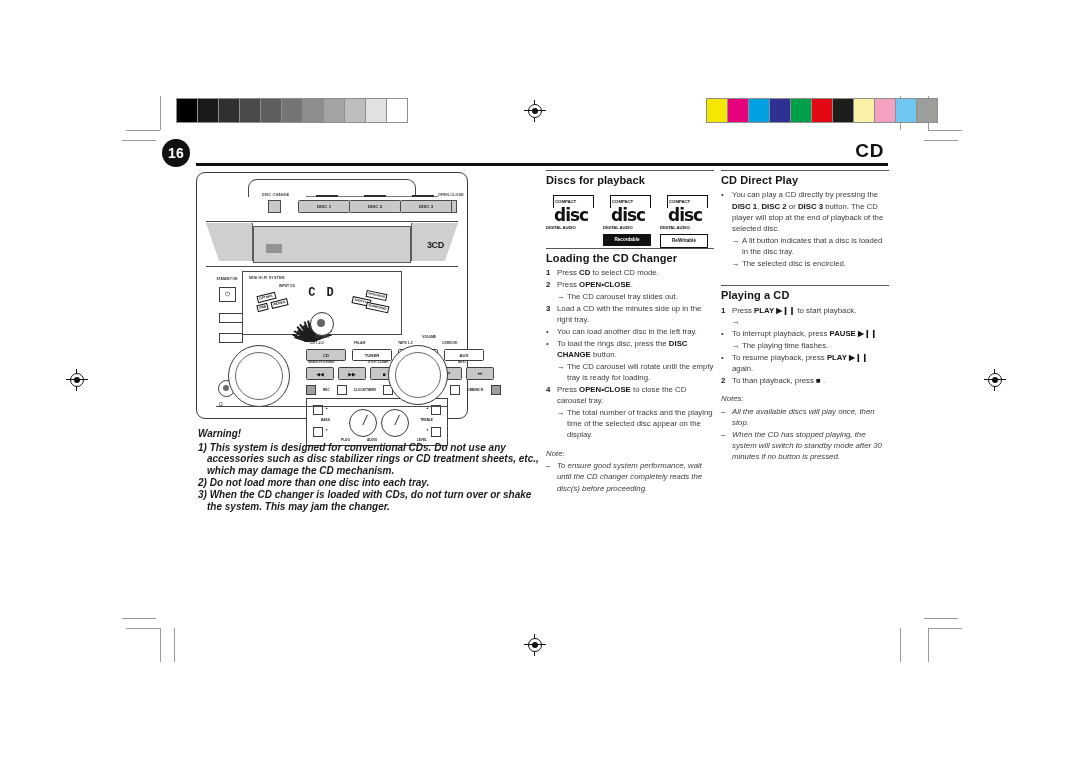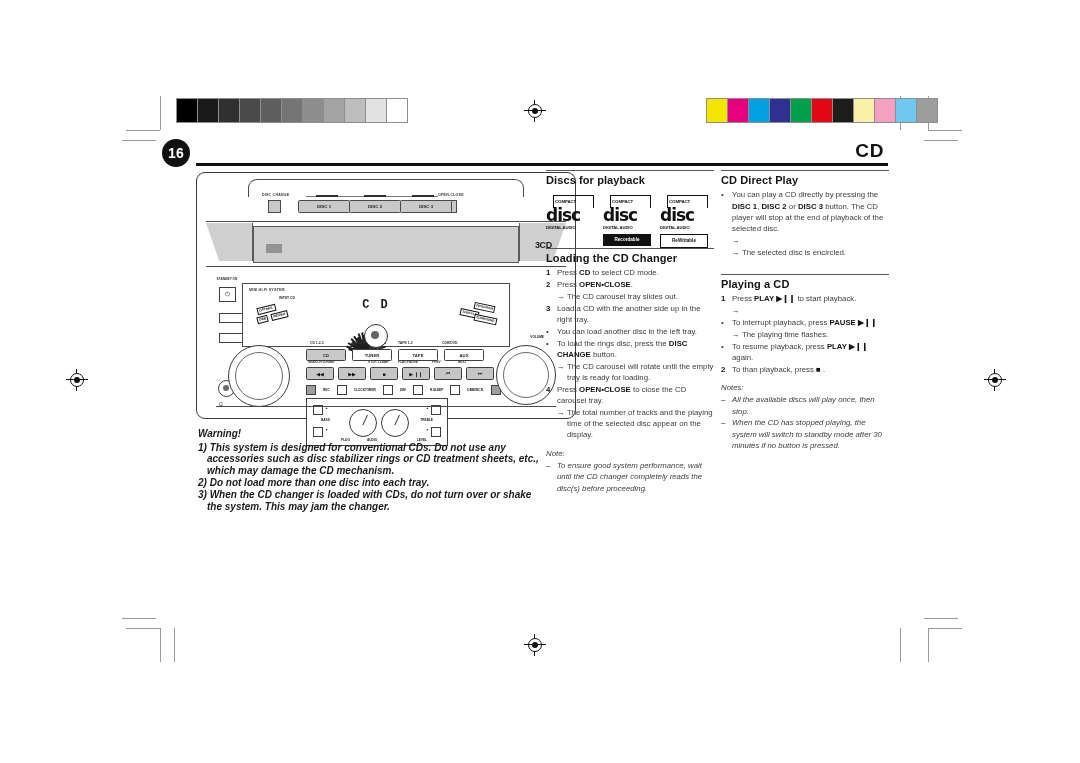--- a/index.html
+++ b/index.html
@@ -37,21 +37,21 @@
     display:flex;align-items:center;justify-content:center;letter-spacing:.2px;
   }
   .hdr-title{
     position:absolute;right:196px;top:140px;font-size:19px;font-weight:bold;
     color:#111;letter-spacing:.6px;
   }
   .hdr-rule{position:absolute;left:196px;top:163px;width:692px;height:0;
     border-top:2px solid #111;border-bottom:1px solid #111;height:3px;box-sizing:border-box;}
 
   
-  .illus{position:absolute;left:196px;top:172px;width:380px;height:247px;}
+  .illus{position:absolute;left:196px;top:172px;width:272px;height:247px;}
   .unit-shell{position:absolute;inset:0;border:1.6px solid #3a3a3a;border-radius:9px;background:#fff;}
 
   .top-band{position:absolute;left:10px;top:7px;right:10px;height:40px;}
   .top-band .lid{position:absolute;left:42px;right:42px;top:0;height:17px;
     border:1.1px solid #4a4a4a;border-bottom:none;border-radius:9px 9px 0 0;background:#fff;}
   .lbl-tiny{position:absolute;font-size:3.6px;font-weight:bold;color:#3a3a3a;letter-spacing:.2px;
     white-space:nowrap;transform-origin:left top;}
   .disc-btn{position:absolute;top:21px;height:11px;width:50px;background:#c9c9c9;
     border:1px solid #4a4a4a;border-radius:1.5px;display:flex;align-items:center;justify-content:center;
     font-size:4.4px;font-weight:bold;color:#1d1d1d;}
@@ -62,21 +62,21 @@
   .tray{position:absolute;left:10px;top:49px;right:10px;height:44px;border-top:1.1px solid #4a4a4a;}
   .tray .carousel{position:absolute;left:47px;right:47px;top:4px;bottom:3px;background:#cfcfcf;
     border:1px solid #5a5a5a;}
   .tray .wedgeL,.tray .wedgeR{position:absolute;top:1px;width:46px;height:38px;background:#cfcfcf;}
   .tray .wedgeL{left:0;clip-path:polygon(0 0,100% 0,100% 100%,28% 100%);border-right:1px solid #5a5a5a;}
   .tray .wedgeR{right:0;clip-path:polygon(0 0,100% 0,72% 100%,0 100%);border-left:1px solid #5a5a5a;}
   .cd-emb{position:absolute;left:60px;top:22px;width:16px;height:9px;background:#888;opacity:.85;}
   .threecd{position:absolute;right:14px;top:18px;font-size:9px;font-weight:bold;color:#1c1c1c;letter-spacing:-.3px;}
 
   .face{position:absolute;left:10px;top:94px;right:10px;bottom:6px;border-top:1.1px solid #4a4a4a;}
-  .display{position:absolute;left:36px;top:4px;right:56px;height:62px;border:1.1px solid #4a4a4a;background:#fff;margin-top:12px;}
+  .display{position:absolute;left:36px;top:4px;right:56px;height:62px;border:1.1px solid #4a4a4a;background:#fff;}
   .disp-txt{position:absolute;left:50%;top:14px;transform:translateX(-50%);font-size:12px;
     font-weight:bold;color:#1b1b1b;letter-spacing:2px;font-family:"Liberation Mono",monospace;}
   .disp-mini{position:absolute;font-size:3.4px;font-weight:bold;color:#2a2a2a;white-space:nowrap;}
   .tag{position:absolute;font-size:3.2px;font-weight:bold;color:#111;border:.7px solid #111;
     padding:.4px 1.2px;white-space:nowrap;background:#fff;}
   .fan{position:absolute;left:36px;top:44px;right:56px;height:26px;overflow:hidden;}
   .fan i{position:absolute;bottom:0;left:50%;width:2px;background:#1f1f1f;transform-origin:bottom center;}
   .woof{position:absolute;left:50%;top:40px;transform:translateX(-50%);
     width:22px;height:22px;border-radius:50%;border:1.3px solid #333;background:#fff;}
   .woof:after{content:"";position:absolute;left:6px;top:6px;width:8px;height:8px;border-radius:50%;
@@ -140,21 +140,21 @@
   .note{font-style:italic;margin-top:7px;}
   .note .hd{margin-bottom:1px;}
   .note .itm .mk{font-weight:normal;}
 
   
   .logos{display:flex;gap:9px;margin:9px 0 0 0;}
   .logo{width:48px;}
   .logo .topbar{font-size:4.4px;font-weight:bold;color:#111;letter-spacing:-.1px;
     border:1px solid #111;border-bottom:none;padding:0 1px;margin-left:7px;}
   .logo .disc{font-size:17px;font-weight:bold;letter-spacing:-1px;color:#111;line-height:14px;
-    font-family:"DejaVu Sans",sans-serif;-webkit-text-stroke:0;}
+    font-family:"DejaVu Sans",sans-serif;margin-left:8px;-webkit-text-stroke:0;}
   .logo .da{font-size:4.2px;font-weight:bold;color:#111;letter-spacing:-.1px;}
   .logo .sub{font-size:4.6px;font-weight:bold;margin-top:1px;padding:.4px 1px;text-align:center;}
   .logo .sub.inv{background:#111;color:#fff;}
   .logo .sub.out{background:#fff;color:#111;border:1px solid #111;}
 
   
   .foot{position:absolute;bottom:0;left:0;right:0;height:60px;font-size:6.6px;color:#555;}
 </style>
 </head>
 <body>
@@ -436,21 +436,21 @@
           <div class="itm">
             <div class="mk">2</div>
             <div class="tx"><span>Press </span><span class="b">OPEN•CLOSE</span><span>.</span></div>
           </div>
           <div class="arrow">
             <div class="mk">→</div>
             <div class="tx"><span>The CD carousel tray slides out.</span></div>
           </div>
           <div class="itm">
             <div class="mk">3</div>
-            <div class="tx"><span>Load a CD with the another side up in the right tray.</span></div>
+            <div class="tx"><span>Load a CD with the minutes side up in the right tray.</span></div>
           </div>
           <div class="itm">
             <div class="mk dot">•</div>
             <div class="tx"><span>You can load another disc in the left tray.</span></div>
           </div>
           <div class="itm">
             <div class="mk dot">•</div>
             <div class="tx"><span>To load the rings disc, press the </span><span class="b">DISC CHANGE</span><span> button.</span></div>
           </div>
           <div class="arrow">
@@ -482,20 +482,21 @@
     <div class="sec">
       <div class="sec-rule"></div>
       <h2>CD Direct Play</h2>
       <div id="steps-direct">
           <div class="itm">
             <div class="mk dot">•</div>
             <div class="tx"><span>You can play a CD directly by pressing the </span><span class="b">DISC 1</span><span>, </span><span class="b">DISC 2</span><span> or </span><span class="b">DISC 3</span><span> button. The CD player will stop at the end of playback of the selected disc.</span></div>
           </div>
           <div class="arrow">
             <div class="mk">→</div>
+            <div class="tx"><span>A lit button indicates that a disc is loaded in the disc tray.</span></div>
           </div>
           <div class="arrow">
             <div class="mk">→</div>
             <div class="tx"><span>The selected disc is encircled.</span></div>
           </div>
         </div>
     </div>
     <div class="sec" style="margin-top:16px;">
       <div class="sec-rule"></div>
       <h2>Playing a CD</h2>

